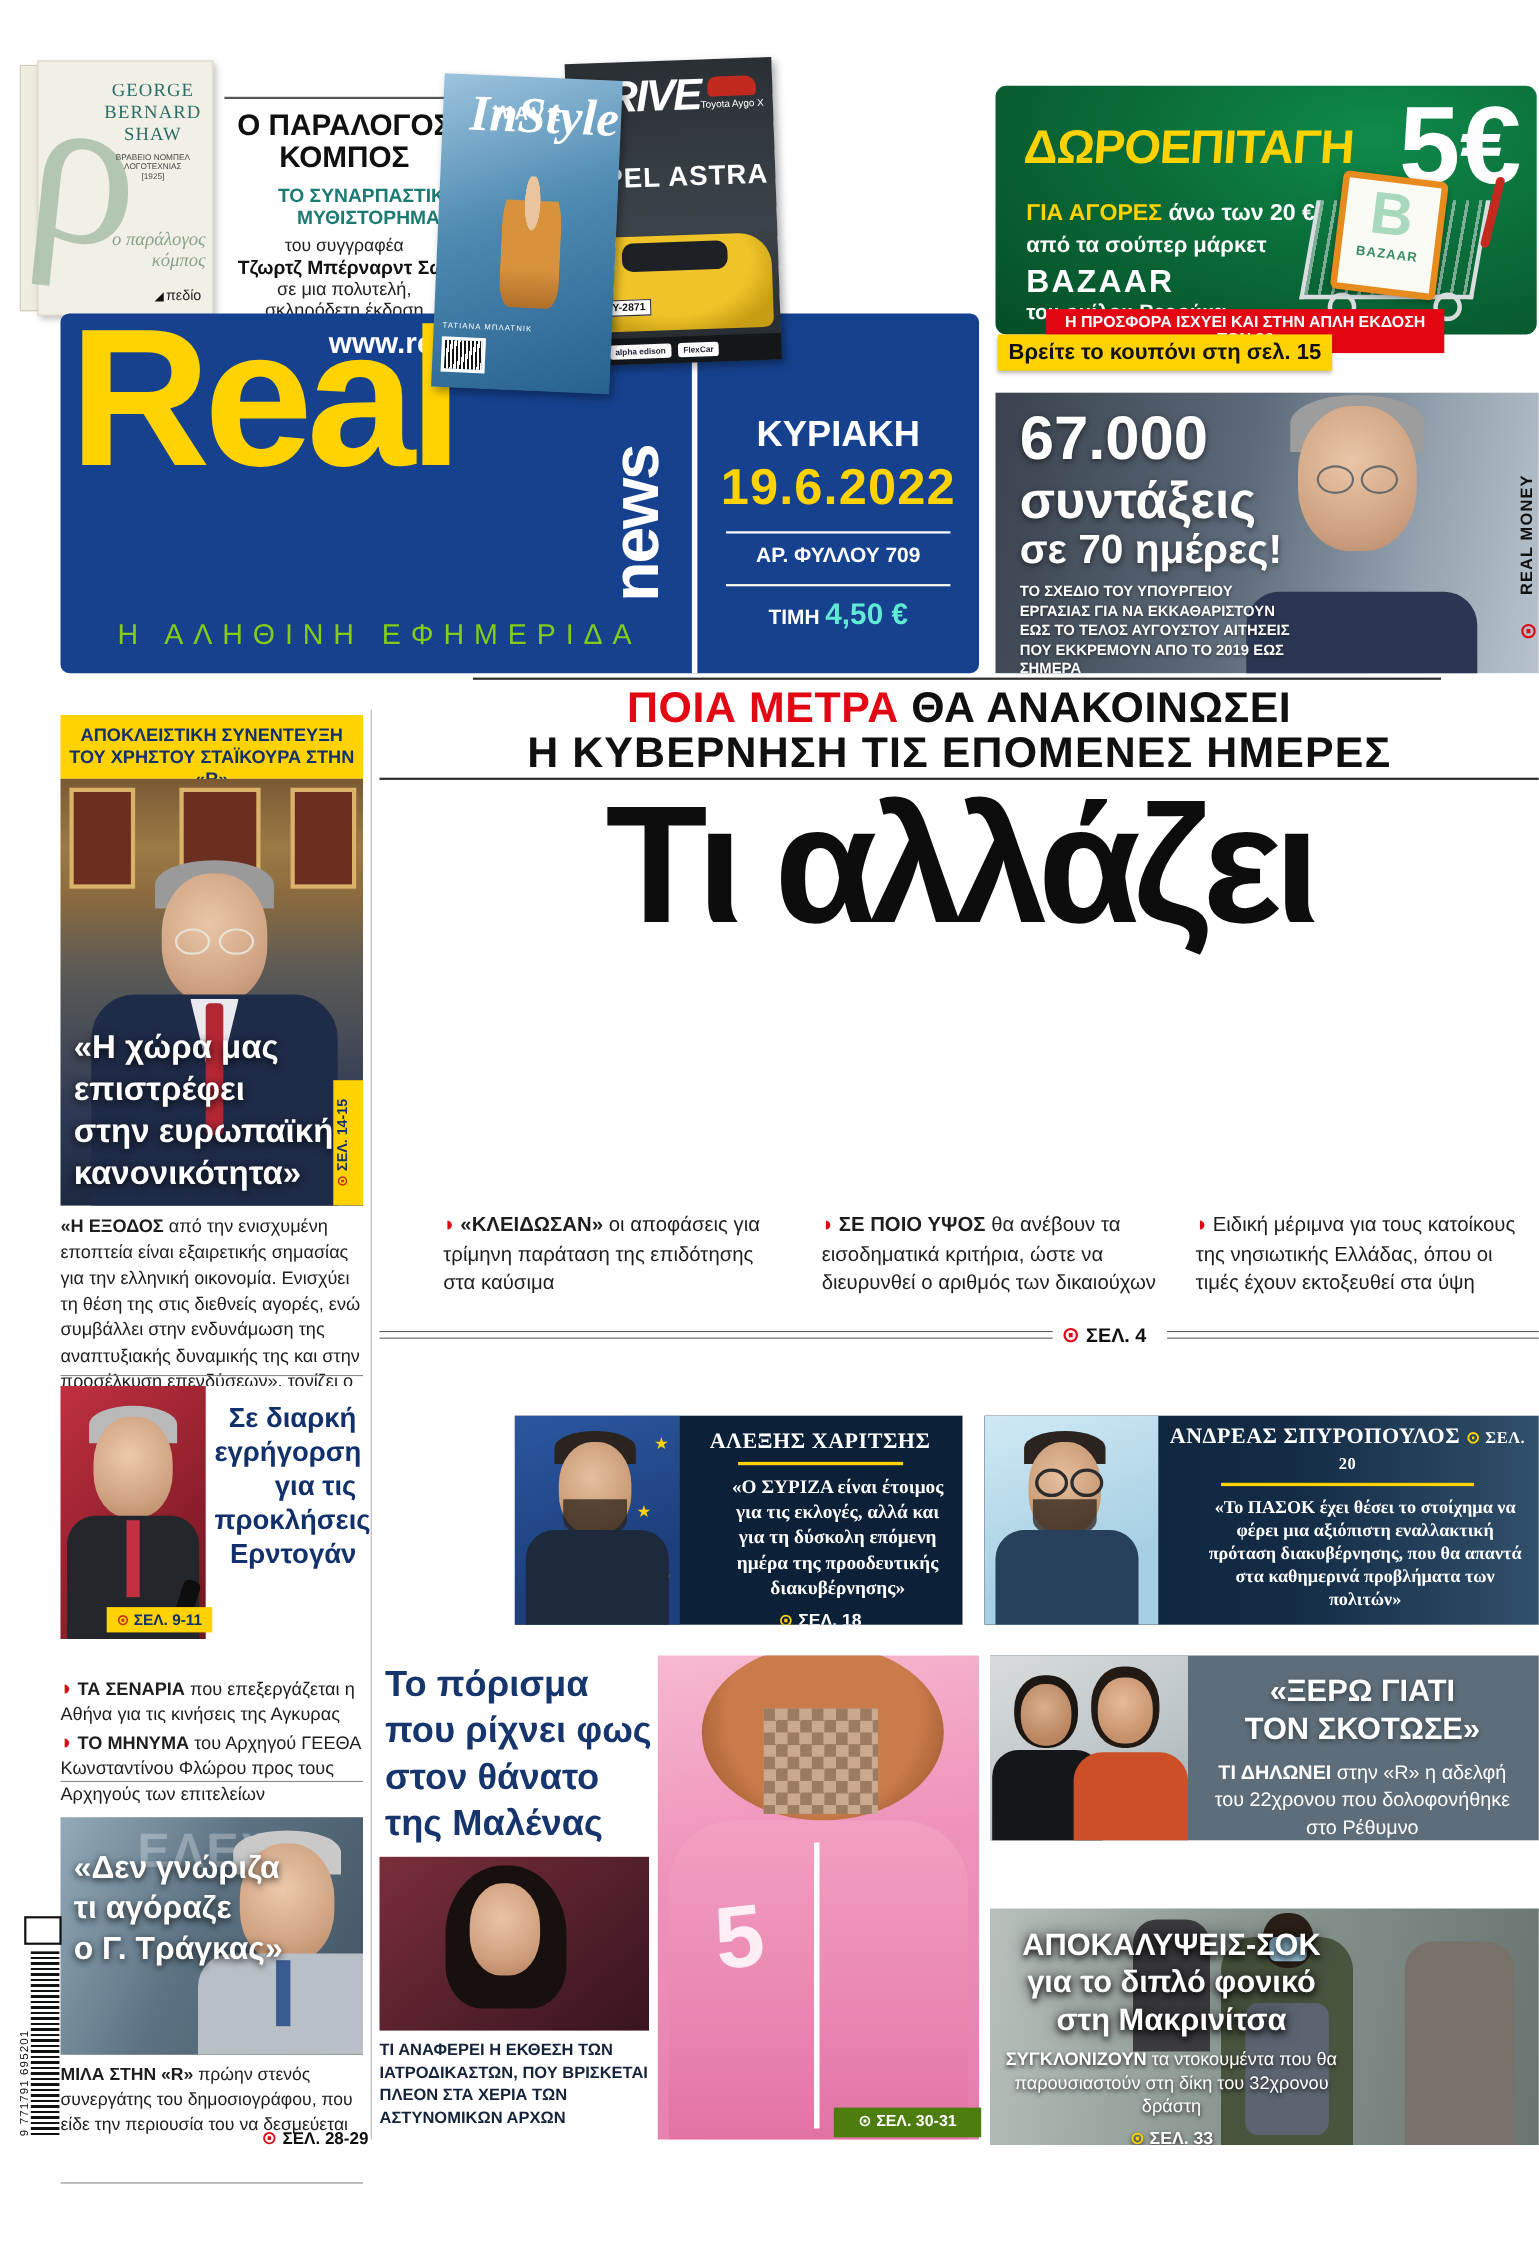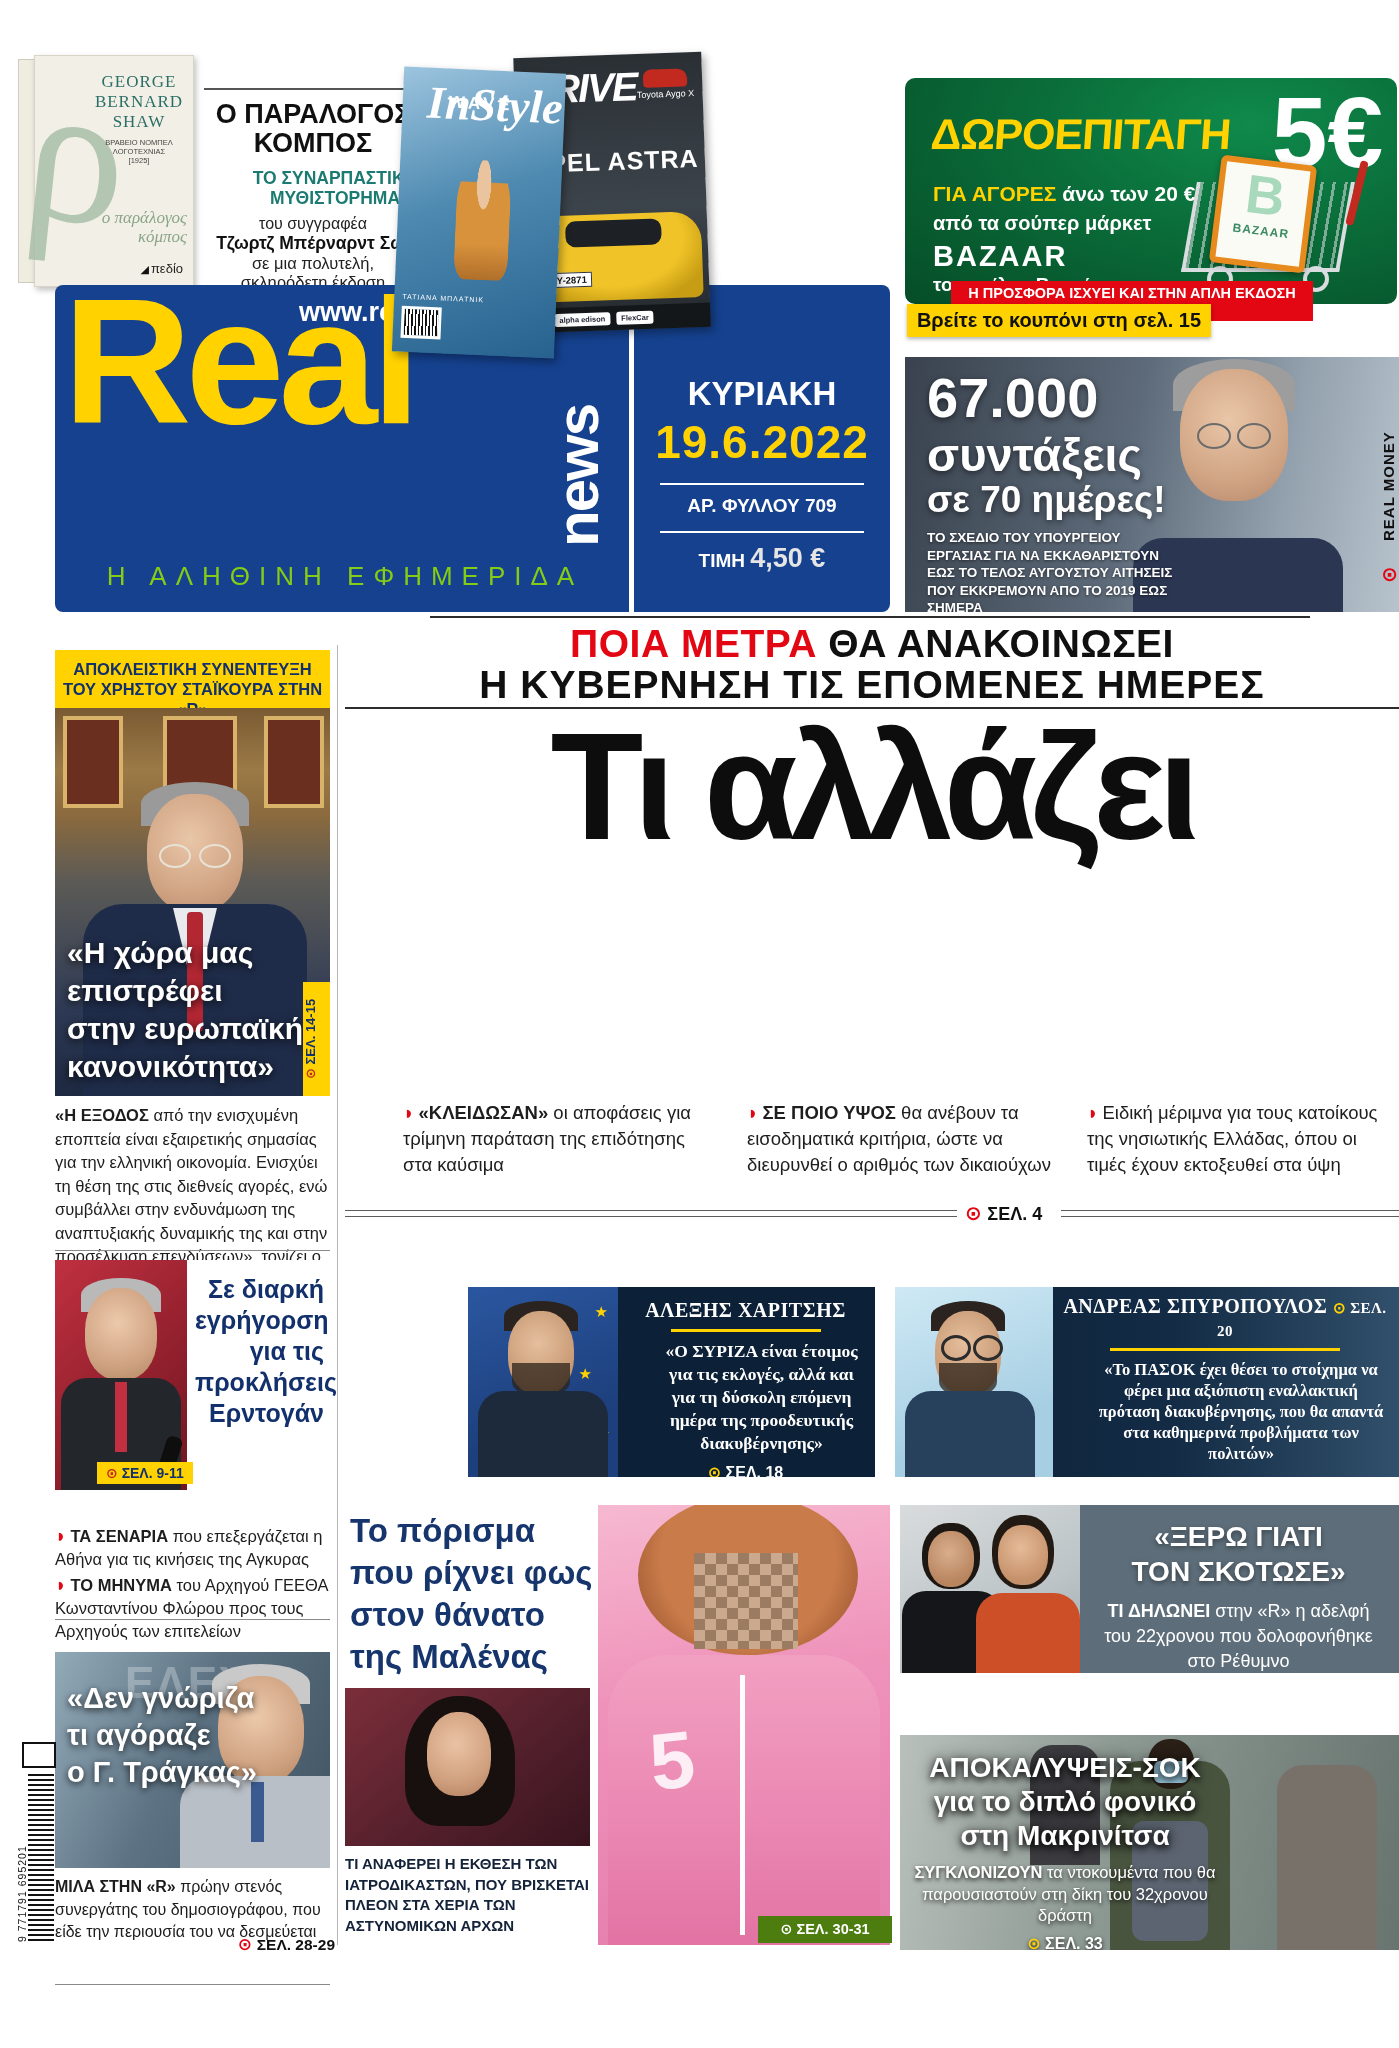--- a/index.html
+++ b/index.html
@@ -78,21 +78,21 @@
   .m-logo{position:absolute;left:8px;top:-12px;font-size:178px;line-height:178px;font-weight:bold;color:#ffd200;letter-spacing:-6px;}
   .m-news{position:absolute;left:488px;top:22px;height:240px;font-size:60px;font-weight:bold;color:#fff;letter-spacing:-2px;}
   .m-div{position:absolute;left:574px;top:0;width:5px;height:100%;background:#fff;}
   .m-tag{position:absolute;left:10px;top:276px;width:560px;text-align:center;font-size:26px;color:#84cc16;letter-spacing:9px;}
   .m-date{position:absolute;left:579px;right:0;top:0;bottom:0;text-align:center;}
   .md-day{margin-top:90px;font-size:33px;font-weight:bold;color:#fff;}
   .md-date{margin-top:2px;font-size:46px;font-weight:bold;color:#ffd200;letter-spacing:1px;}
   .md-rule{height:0;border-top:2px solid #fff;margin:14px 26px 0;}
   .md-issue{margin-top:10px;font-size:19px;font-weight:bold;color:#fff;}
   .md-price{margin-top:10px;font-size:19px;font-weight:bold;color:#fff;}
-  .md-pv{font-size:27px;color:#e5e5e5;}
+  .md-pv{font-size:27px;color:#5eead4;}
 
   
   .pens{left:905px;top:357px;width:494px;height:255px;background:linear-gradient(100deg,#39424e 0%,#5d6a79 45%,#93a1ae 75%,#b8c3cc 100%);overflow:hidden;}
   .p-photo{position:absolute;right:24px;top:0;width:290px;height:100%;}
   .p-bdrop{position:absolute;left:10px;top:118px;font-size:26px;color:rgba(255,255,255,.45);font-weight:bold;letter-spacing:3px;}
   .p-face{position:absolute;left:95px;top:12px;width:108px;height:132px;background:radial-gradient(circle at 45% 38%,#e9c6a8,#d0a483 62%,#b3876a);border-radius:46% 46% 44% 44%;}
   .p-hair{position:absolute;left:88px;top:2px;width:122px;height:52px;background:radial-gradient(ellipse at 50% 100%,rgba(0,0,0,0) 52%,#9d9d9d 55%);border-radius:50% 50% 0 0;}
   .p-glass{position:absolute;left:112px;top:66px;width:30px;height:22px;border:2.5px solid #6b6b6b;border-radius:50%;}
   .p-glass2{left:152px;}
   .p-suit{position:absolute;left:48px;bottom:-6px;width:210px;height:80px;background:#2b3752;border-radius:30px 30px 0 0;}

